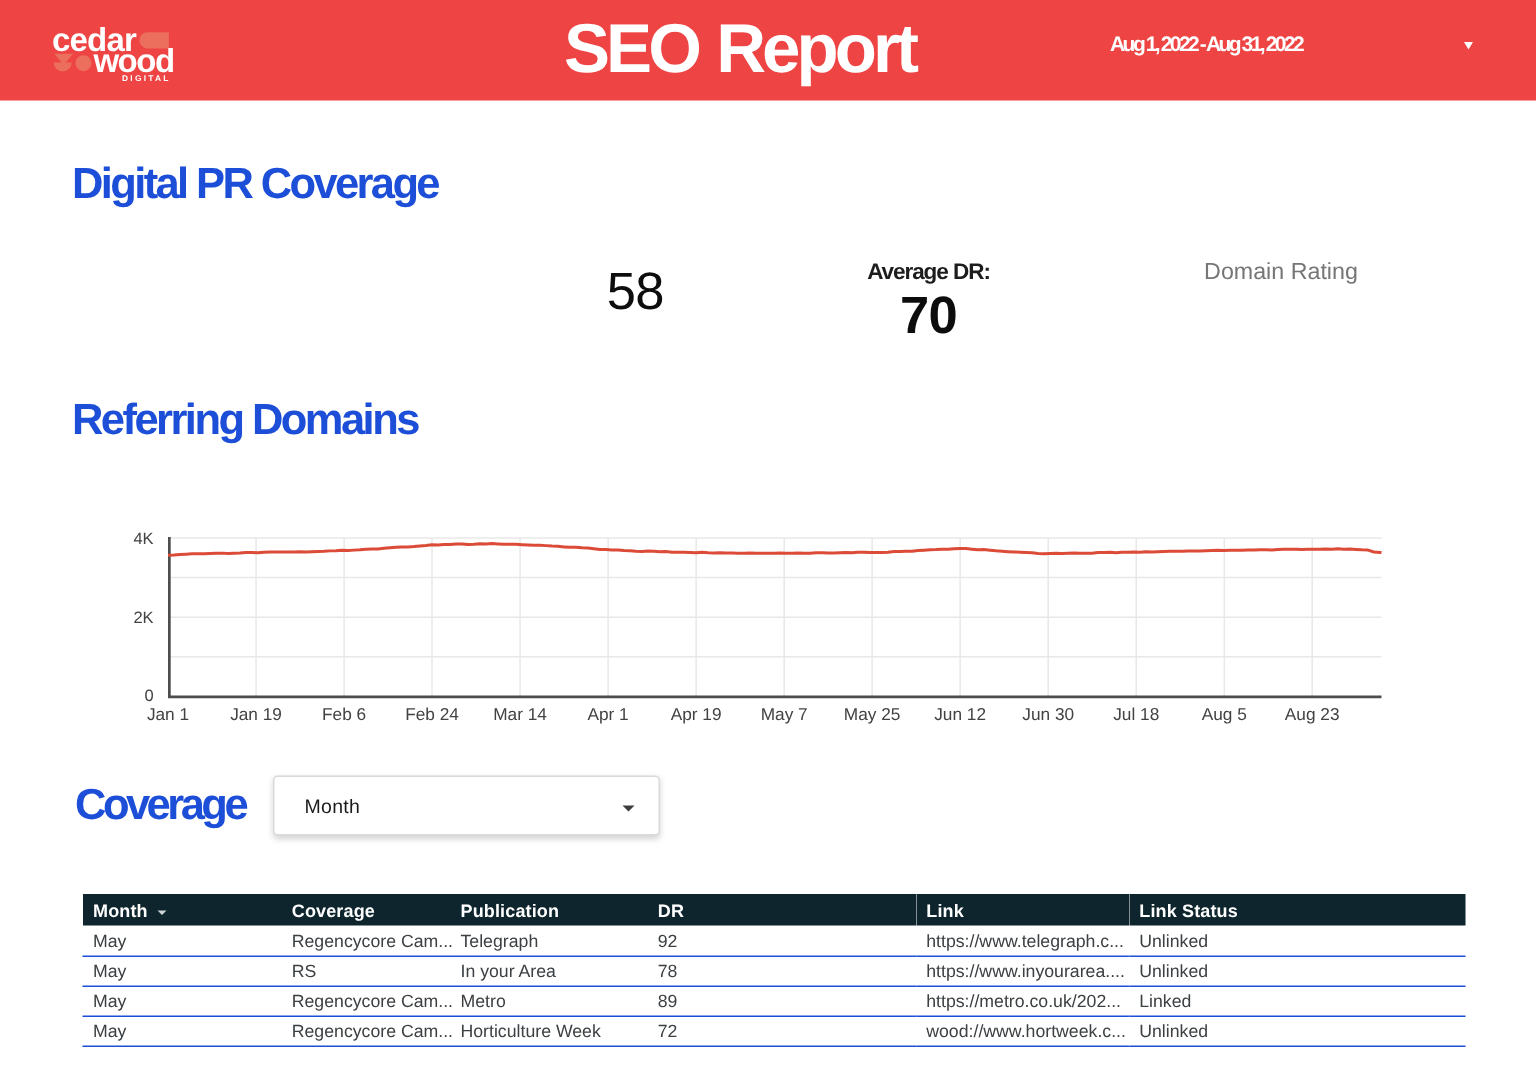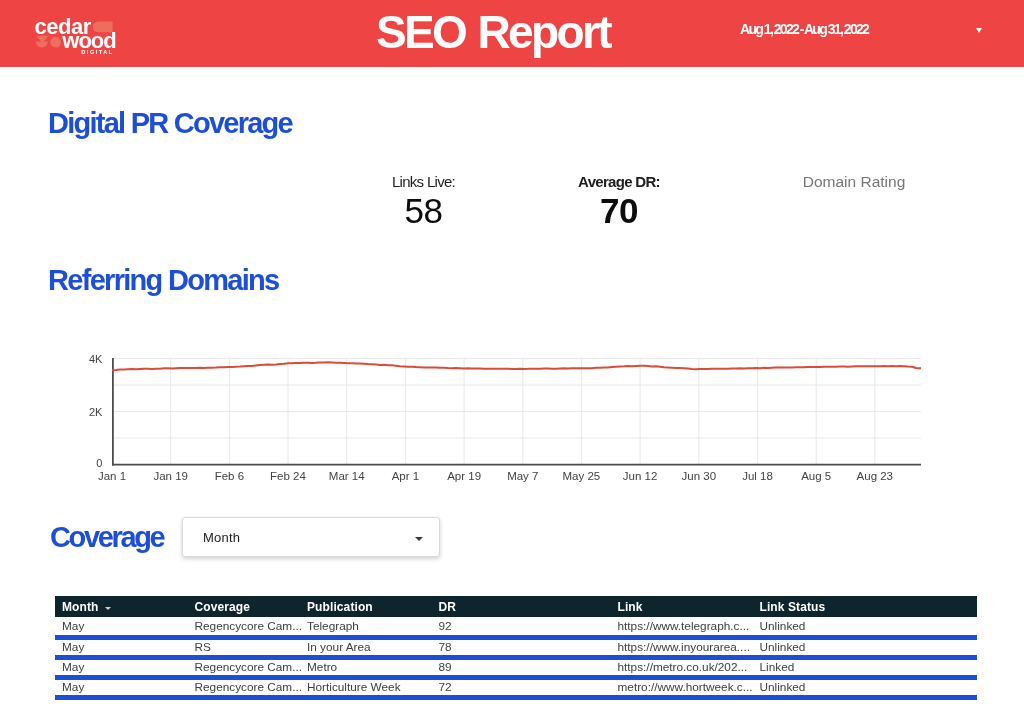--- a/index.html
+++ b/index.html
@@ -10,21 +10,21 @@
 .caret{position:absolute;width:0;height:0;border-left:5px solid transparent;border-right:5px solid transparent;border-top:5.5px solid #fff;}
 h2{position:absolute;color:#1d4ed8;font-size:29px;font-weight:bold;line-height:29px;white-space:nowrap;}
 .stat{position:absolute;top:174px;width:218px;text-align:center;}
 .stat .lbl{font-size:15px;color:#1d1d1d;line-height:16px;letter-spacing:-0.7px;}
 .stat .val{font-size:35px;color:#0d0d0d;line-height:35px;margin-top:3px;letter-spacing:-0.5px;}
 .stat .gray{color:#767676;letter-spacing:0;font-size:15.5px;}
 .dropdown{position:absolute;left:182px;top:517px;width:258px;height:40px;background:#fff;border:1px solid #dadada;border-radius:3px;box-shadow:0 2px 4px rgba(0,0,0,0.18);}
 .dropdown .txt{position:absolute;left:20px;top:12px;font-size:13px;color:#1c1c1c;letter-spacing:0.2px;}
 table{position:absolute;left:55px;top:596px;width:922px;border-collapse:collapse;table-layout:fixed;}
 th{background:#0e252d;color:#fff;font-size:12px;font-weight:bold;text-align:left;height:21px;padding:0 0 0 7px;letter-spacing:0.1px;white-space:nowrap;overflow:hidden;}
-td{font-size:11.8px;color:#3c4043;height:20px;padding:0 0 0 7px;border-bottom:5px solid #1d4ed8;white-space:nowrap;}
+td{font-size:11.8px;color:#3c4043;height:20px;padding:0 0 0 7px;border-bottom:1px solid #1d4ed8;white-space:nowrap;}
 .thcaret{display:inline-block;width:0;height:0;border-left:3.5px solid transparent;border-right:3.5px solid transparent;border-top:3.5px solid #cfd4d6;margin-left:7px;vertical-align:1px;}
 </style></head>
 <body>
 <header>
 <svg class="abs" style="left:34px;top:13px;" width="86" height="42" viewBox="0 0 86 42">
   <text x="0.6" y="21" font-family="Liberation Sans,sans-serif" font-size="22" font-weight="bold" fill="#fff" letter-spacing="-0.5">cedar</text>
   <path d="M64.3,8.5 L78.6,8.5 L78.6,19.3 L64.3,19.3 A5.4,5.4 0 0 1 58.9,13.9 A5.4,5.4 0 0 1 64.3,8.5 Z" fill="#ec6e5c"></path>
   <path d="M2.2,22.8 L14.7,22.8 L8.5,30.3 Z" fill="#ec6e5c"></path>
   <path d="M1.8,28.6 L13.8,28.6 A6,6 0 0 1 1.8,28.6 Z" fill="#ec6e5c"></path>
   <circle cx="21.6" cy="29.1" r="5.35" fill="#ec6e5c"></circle>
@@ -34,21 +34,20 @@
 <h1>SEO Report</h1>
 <div class="daterange">Aug 1, 2022 - Aug 31, 2022</div>
 <div class="caret" style="left:975.5px;top:27.7px;border-left-width:3.6px;border-right-width:3.6px;border-top-width:5px;"></div>
 </header>
 
 <h2 style="left:48px;top:109px;letter-spacing:-1.75px;">Digital PR Coverage</h2>
 
 <div class="stat" style="left:88.5px;">
   </div>
 <div class="stat" style="left:314.5px;">
-    <div class="lbl">Links Live:</div>
     <div class="val">58</div>
   </div>
 <div class="stat" style="left:510px;font-weight:bold;">
     <div class="lbl">Average DR:</div>
     <div class="val">70</div>
   </div>
 <div class="stat" style="left:745px;">
     <div class="lbl gray">Domain Rating</div>
   </div>
 
@@ -140,17 +139,17 @@
         <td>Metro</td>
         <td>89</td>
         <td>https://metro.co.uk/202...</td>
         <td>Linked</td>
       </tr>
 <tr>
         <td>May</td>
         <td>Regencycore Cam...</td>
         <td>Horticulture Week</td>
         <td>72</td>
-        <td>metro://www.hortweek.c...</td>
+        <td>wood://www.hortweek.c...</td>
         <td>Unlinked</td>
       </tr>
 </tbody>
   </table>
 
 </body></html>

